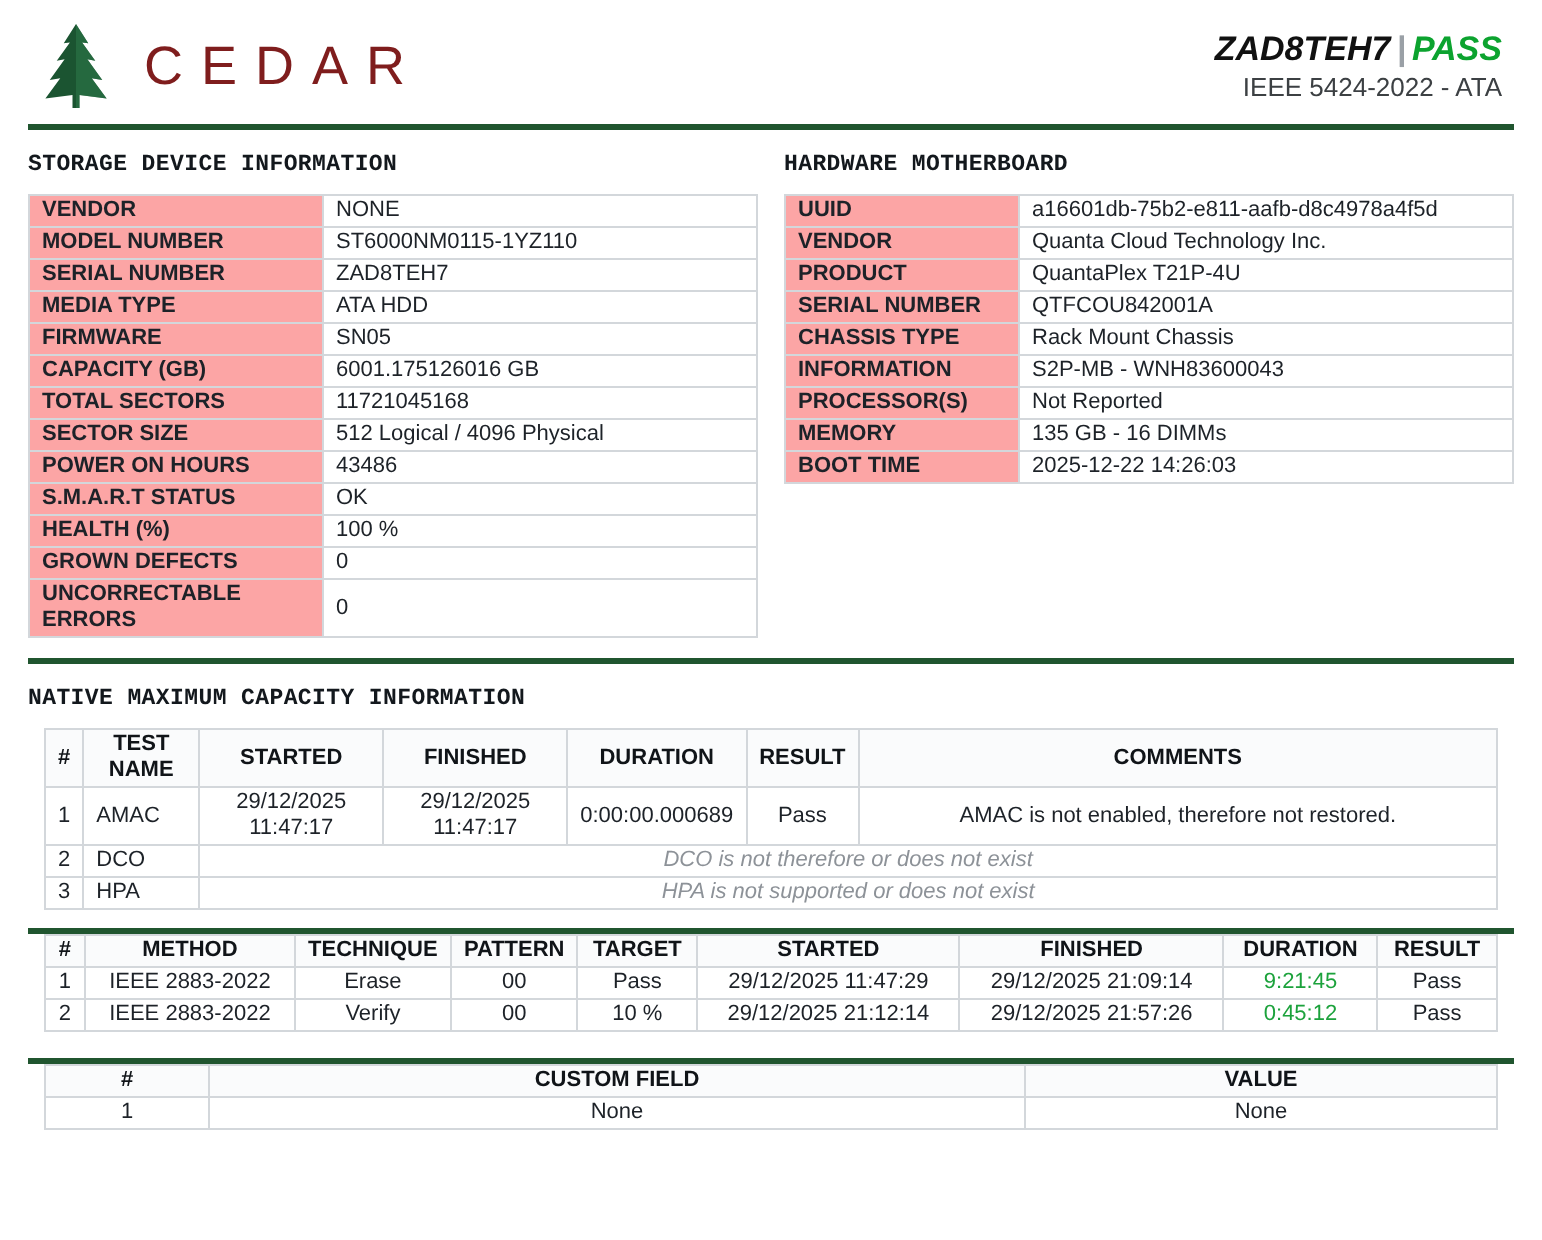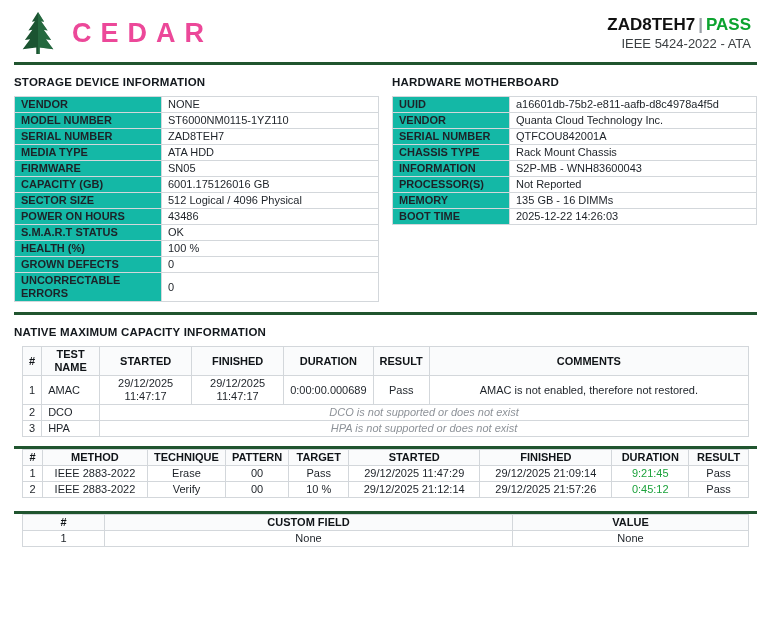--- a/index.html
+++ b/index.html
@@ -12,51 +12,51 @@
   .page { padding: 6px 14px 0 14px; }
 
   
   .report-header {
     display: flex; justify-content: space-between; align-items: center;
     height: 52px; padding: 2px 6px 0 6px;
   }
   .brand { display: flex; align-items: center; gap: 16px; }
   .brand svg { display: block; }
   .brand-text {
-    font-size: 27px; font-weight: 700; letter-spacing: 9px;
-    color: #ec4899;
+    font-size: 27px; font-weight: 400; letter-spacing: 9px;
+    color: #7f1d1d;
   }
   .report-id-block { text-align: right; line-height: 1.25; }
-  .report-id-line { font-size: 17px; font-weight: 700; color: #111; }
+  .report-id-line { font-size: 17px; font-weight: 700; color: #111; font-style: italic; }
   .report-id-sep { color: #9aa0a6; font-weight: 700; padding: 0 3px; }
   .report-status { color: #0ca32f; }
   .report-subtitle { font-size: 13px; color: #3c4043; margin-top: 1px; }
 
   
   .rule { border: none; border-top: 3px solid #20552f; }
   .rule-header { margin-top: 4px; }
   .rule-section { margin-top: 10px; }
   .rule-erasure { margin-top: 9px; }
   .rule-custom { margin-top: 13px; }
 
   
   .section-title {
     font-size: 11.5px; font-weight: 700; color: #13181d;
-    margin: 11px 0 8px 0; letter-spacing: 0.2px;
+    margin: 11px 0 8px 0; letter-spacing: 0.2px; font-family: Liberation Mono, monospace;
   }
   .two-col { display: flex; gap: 13px; align-items: flex-start; }
   .col { flex: 1; min-width: 0; }
 
   
   table { border-collapse: collapse; width: 100%; font-size: 11px; color: #1d2228; }
   td, th { border: 1px solid #d3d7db; padding: 1px 6px; line-height: 13px; height: 16px; }
   th { font-weight: 700; text-align: center; background: #fafbfc; color: #101418; }
 
   
-  .kv-table td.kv-label { font-weight: 700; background: #14b8a6; }
+  .kv-table td.kv-label { font-weight: 700; background: #fca5a5; }
   #storage-table col.c-label { width: 147px; }
   #hardware-table col.c-label { width: 117px; }
 
   
   .grid-wrap { margin: 0 8px; }
   .grid-table td { text-align: center; }
   #nmc-table td:nth-child(1), #nmc-table td:nth-child(2) { text-align: left; }
   td.muted-italic { font-style: italic; color: #8d9298; text-align: center; }
   td.result-pass { color: #1ca23c; font-weight: 400; }
 
@@ -120,20 +120,24 @@
             </tr>
             <tr>
               <td class="kv-label">FIRMWARE</td>
               <td>SN05</td>
             </tr>
             <tr>
               <td class="kv-label">CAPACITY (GB)</td>
               <td>6001.175126016 GB</td>
             </tr>
             <tr>
+              <td class="kv-label">TOTAL SECTORS</td>
+              <td>11721045168</td>
+            </tr>
+            <tr>
               <td class="kv-label">SECTOR SIZE</td>
               <td>512 Logical / 4096 Physical</td>
             </tr>
             <tr>
               <td class="kv-label">POWER ON HOURS</td>
               <td>43486</td>
             </tr>
             <tr>
               <td class="kv-label">S.M.A.R.T STATUS</td>
               <td>OK</td>
@@ -161,20 +165,24 @@
             <col>
           </colgroup>
         <tbody>
             <tr>
               <td class="kv-label">UUID</td>
               <td>a16601db-75b2-e811-aafb-d8c4978a4f5d</td>
             </tr>
             <tr>
               <td class="kv-label">VENDOR</td>
               <td>Quanta Cloud Technology Inc.</td>
+            </tr>
+            <tr>
+              <td class="kv-label">PRODUCT</td>
+              <td>QuantaPlex T21P-4U</td>
             </tr>
             <tr>
               <td class="kv-label">SERIAL NUMBER</td>
               <td>QTFCOU842001A</td>
             </tr>
             <tr>
               <td class="kv-label">CHASSIS TYPE</td>
               <td>Rack Mount Chassis</td>
             </tr>
             <tr>
@@ -230,21 +238,21 @@
               <td>AMAC</td>
               <td>29/12/2025 11:47:17</td>
               <td>29/12/2025 11:47:17</td>
               <td>0:00:00.000689</td>
               <td>Pass</td>
               <td>AMAC is not enabled, therefore not restored.</td>
             </tr>
             <tr>
               <td>2</td>
               <td>DCO</td>
-              <td class="muted-italic" colspan="5">DCO is not supported or does not exist</td>
+              <td class="muted-italic" colspan="5">DCO is not therefore or does not exist</td>
             </tr>
             <tr>
               <td>3</td>
               <td>HPA</td>
               <td class="muted-italic" colspan="5">HPA is not supported or does not exist</td>
             </tr>
           </tbody>
       </table>
     </div>
   </div>

